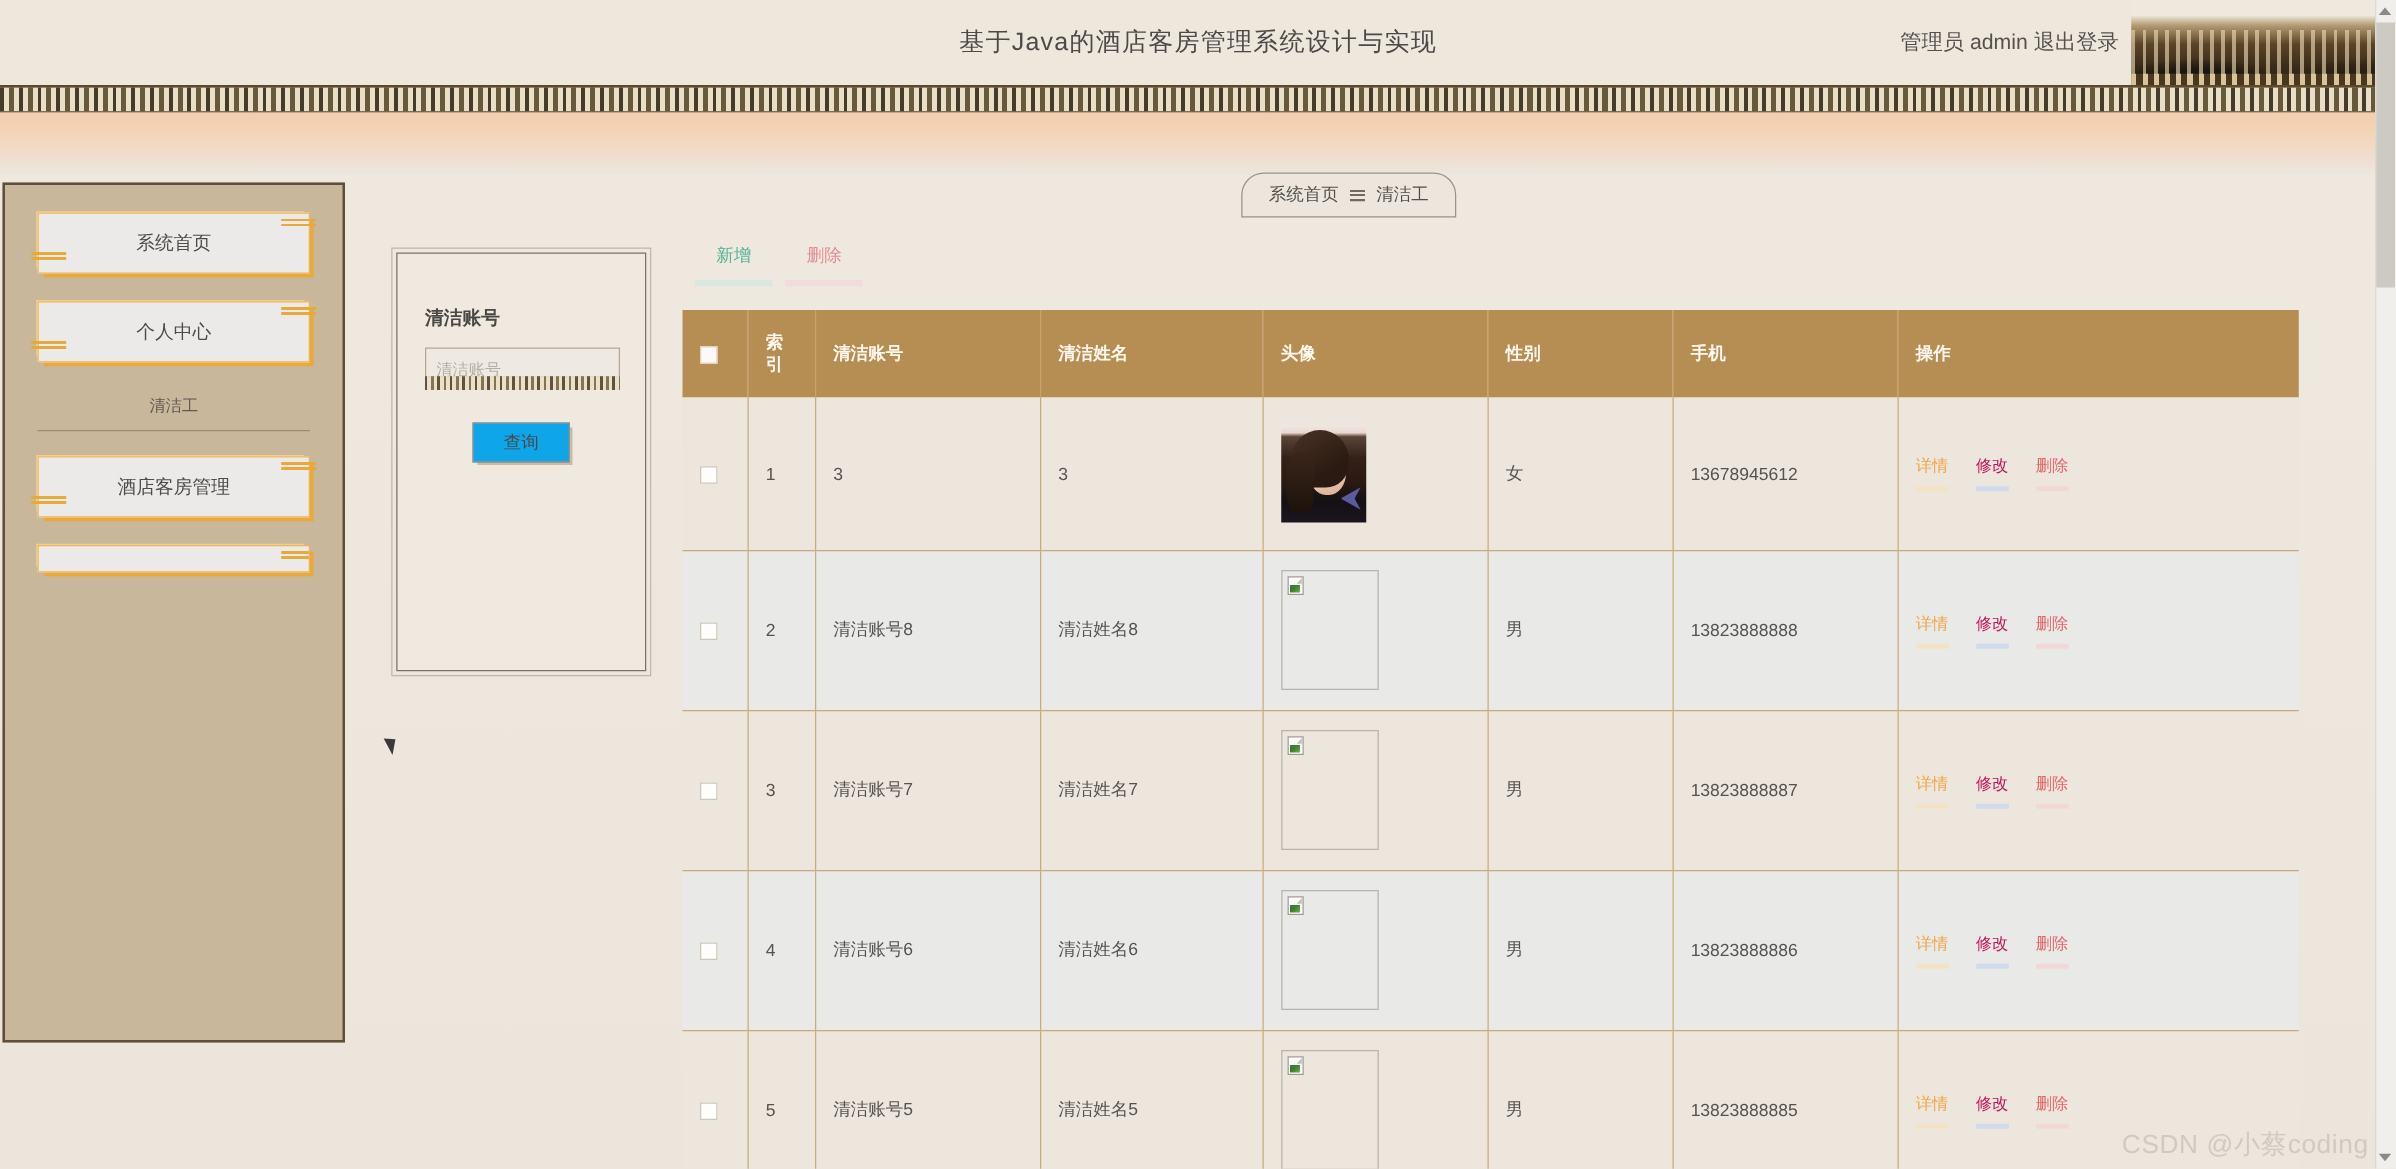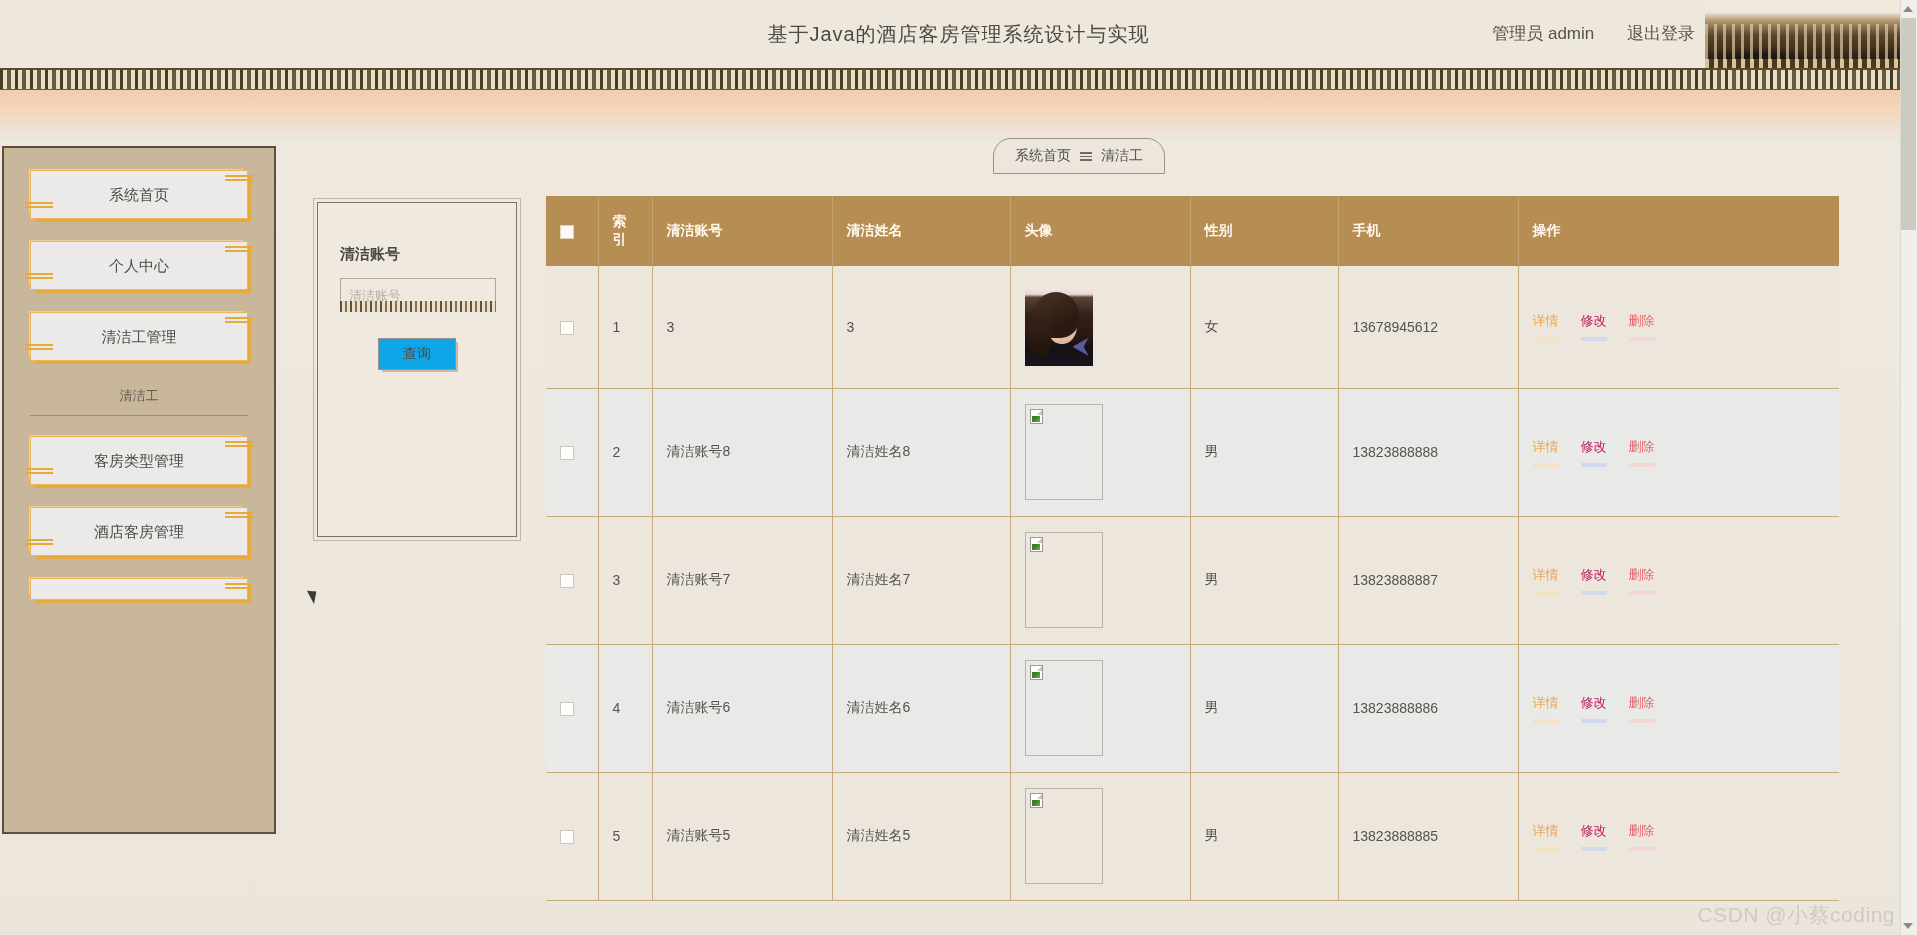--- a/index.html
+++ b/index.html
@@ -29,21 +29,21 @@
     text-align: center;
     font-size: 20px; color: #4b4a47;
     letter-spacing: 1px;
   }
   .header-user {
     position: absolute; right: 222px; top: 0;
     line-height: 68px;
     font-size: 17px; color: #55524e;
     white-space: nowrap;
   }
-  .header-user .u-logout { margin-left: 28px; cursor: pointer; }
+  .header-user .u-logout { margin-left: 0; cursor: pointer; }
   .header-roof {
     position: absolute; right: 0; top: 0;
     width: 212px; height: 68px;
     background:
       radial-gradient(ellipse 120px 40px at 25% 105%, #1c1610 0%, #1c1610 38%, rgba(28,22,16,0) 62%),
       radial-gradient(ellipse 120px 44px at 88% 110%, #2a1f14 0%, #2a1f14 40%, rgba(42,31,20,0) 64%),
       linear-gradient(180deg,#efe8dd 0%,#efe8dd 18%,#b39a72 30%,#5a4428 52%,#3b2c18 78%,#2b2012 100%);
   }
   .roof-detail {
     position: absolute; left: 0; top: 24px; width: 212px; height: 44px;
@@ -346,36 +346,26 @@
       <div class="side-item">
         <span class="corner-tr"></span>
         <span class="corner-bl"></span>
         <span class="side-item-label">系统首页</span>
       </div>
       <div class="side-item">
         <span class="corner-tr"></span>
         <span class="corner-bl"></span>
         <span class="side-item-label">个人中心</span>
       </div>
-      <div class="side-item">
-        <span class="corner-tr"></span>
-        <span class="corner-bl"></span>
-        <span class="side-item-label">清洁工管理</span>
-      </div>
     </div>
 
     <div class="side-section-title">清洁工</div>
     <div class="side-divider"></div>
 
     <div class="side-list">
-      <div class="side-item">
-        <span class="corner-tr"></span>
-        <span class="corner-bl"></span>
-        <span class="side-item-label">客房类型管理</span>
-      </div>
       <div class="side-item">
         <span class="corner-tr"></span>
         <span class="corner-bl"></span>
         <span class="side-item-label">酒店客房管理</span>
       </div>
       <div class="side-item partial">
         <span class="corner-tr"></span>
         <span class="side-item-label"></span>
       </div>
     </div>
@@ -390,20 +380,24 @@
     <button class="search-btn">查询</button>
   </div>
 
   <div class="breadcrumb">
     <span>系统首页</span>
     <span class="bc-sep-icon"></span>
     <span>清洁工</span>
   </div>
 
   <div class="content">
+    <div class="toolbar">
+      <span class="tb-btn tb-add">新增</span>
+      <span class="tb-btn tb-del">删除</span>
+    </div>
 
     <table class="tbl">
       <colgroup>
         <col style="width:52px">
         <col style="width:54px">
         <col style="width:180px">
         <col style="width:178px">
         <col style="width:180px">
         <col style="width:148px">
         <col style="width:180px">

